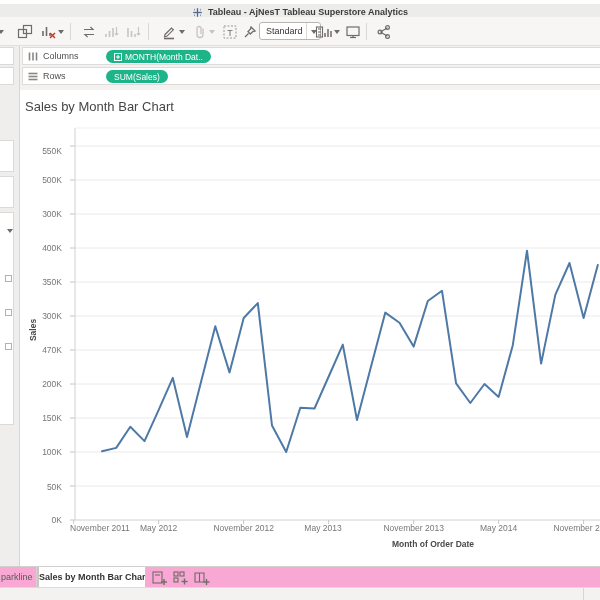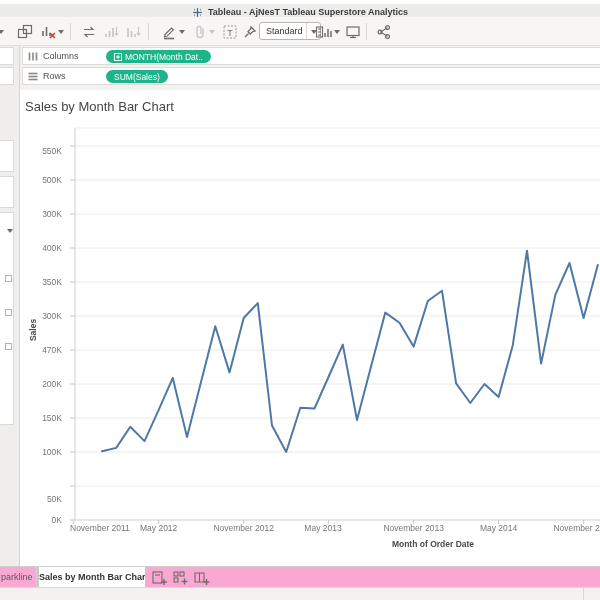--- a/index.html
+++ b/index.html
@@ -300,21 +300,21 @@
       <line x1="158.6628" y1="520" x2="158.6628" y2="524" stroke="#c8c6c4" stroke-width="1"></line>
       <line x1="243.65699999999998" y1="520" x2="243.65699999999998" y2="524" stroke="#c8c6c4" stroke-width="1"></line>
       <line x1="328.6512" y1="520" x2="328.6512" y2="524" stroke="#c8c6c4" stroke-width="1"></line>
       <line x1="413.6454" y1="520" x2="413.6454" y2="524" stroke="#c8c6c4" stroke-width="1"></line>
       <line x1="498.6396" y1="520" x2="498.6396" y2="524" stroke="#c8c6c4" stroke-width="1"></line>
       <line x1="583.6338" y1="520" x2="583.6338" y2="524" stroke="#c8c6c4" stroke-width="1"></line>
       <polyline points="102.0,451.3 116.2,447.9 130.3,426.8 144.5,441.1 158.7,409.8 172.8,377.9 187.0,437.0 201.2,381.3 215.3,326.2 229.5,372.4 243.7,318.0 257.8,303.1 272.0,425.5 286.2,452.0 300.3,407.8 314.5,408.5 328.7,376.5 342.8,344.6 357.0,420.0 371.1,366.3 385.3,312.6 399.5,322.8 413.6,346.6 427.8,301.0 442.0,290.8 456.1,383.3 470.3,403.0 484.5,384.0 498.6,396.9 512.8,345.2 527.0,250.7 541.1,363.6 555.3,294.9 569.5,263.0 583.6,318.0 597.8,265.0" fill="none" stroke="#4e79a7" stroke-width="2" stroke-linejoin="round" stroke-linecap="round"></polyline>
     </svg>
   <div id="chart-labels">
       <div class="ylab" style="top: 514.5px;">0K</div>
-      <div class="ylab" style="top: 494px;">50K</div>
+      <div class="ylab" style="top: 482px;">50K</div>
       <div class="ylab" style="top: 446.5px;">100K</div>
       <div class="ylab" style="top: 412.5px;">150K</div>
       <div class="ylab" style="top: 378.5px;">200K</div>
       <div class="ylab" style="top: 344.5px;">470K</div>
       <div class="ylab" style="top: 310.5px;">300K</div>
       <div class="ylab" style="top: 276.5px;">350K</div>
       <div class="ylab" style="top: 242.5px;">400K</div>
       <div class="ylab" style="top: 208.5px;">300K</div>
       <div class="ylab" style="top: 174.5px;">500K</div>
       <div class="ylab" style="top: 146px;">550K</div>

